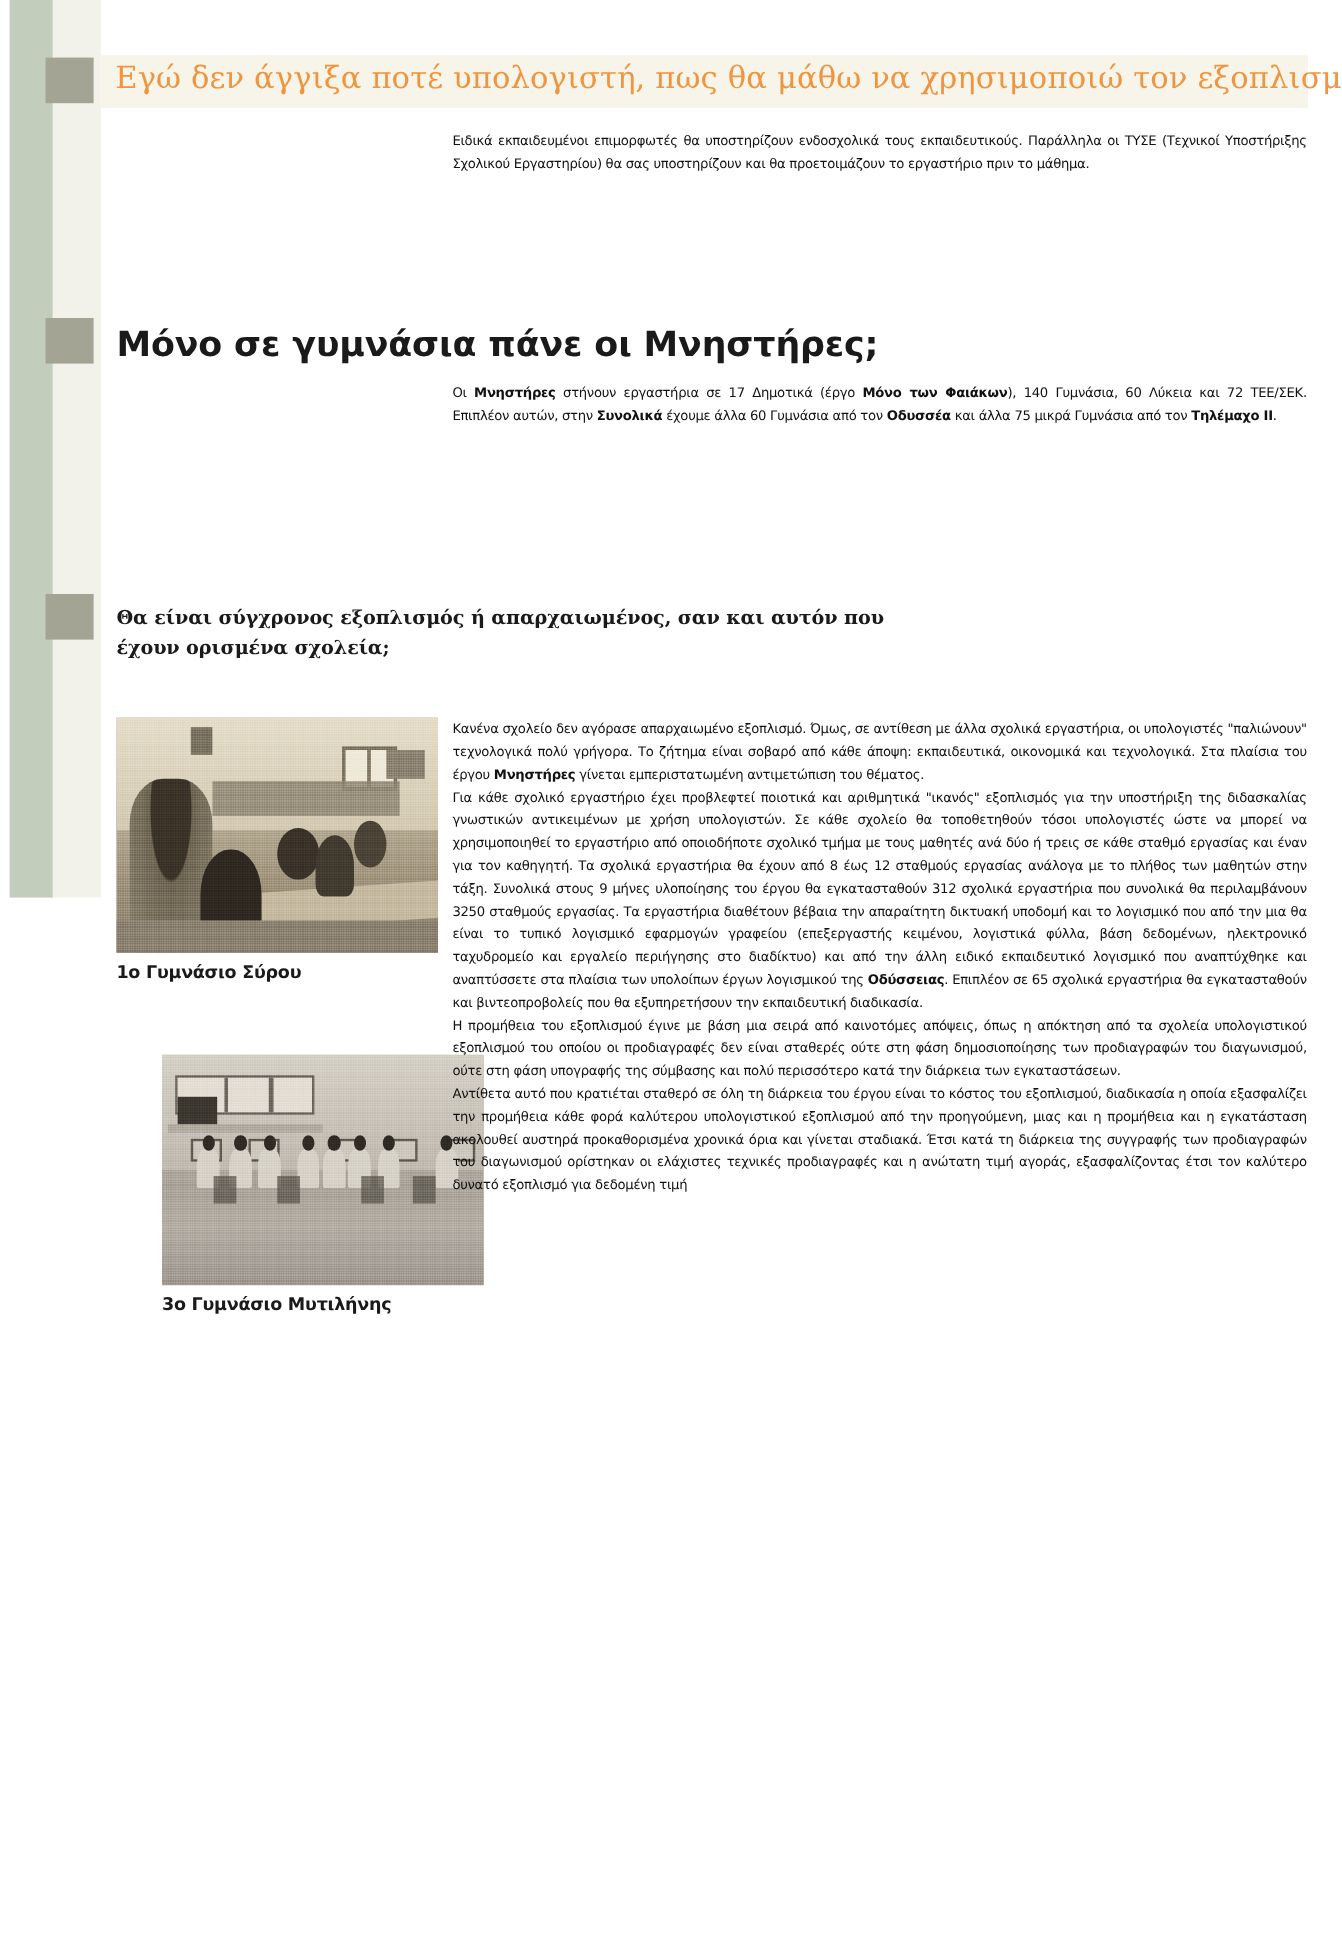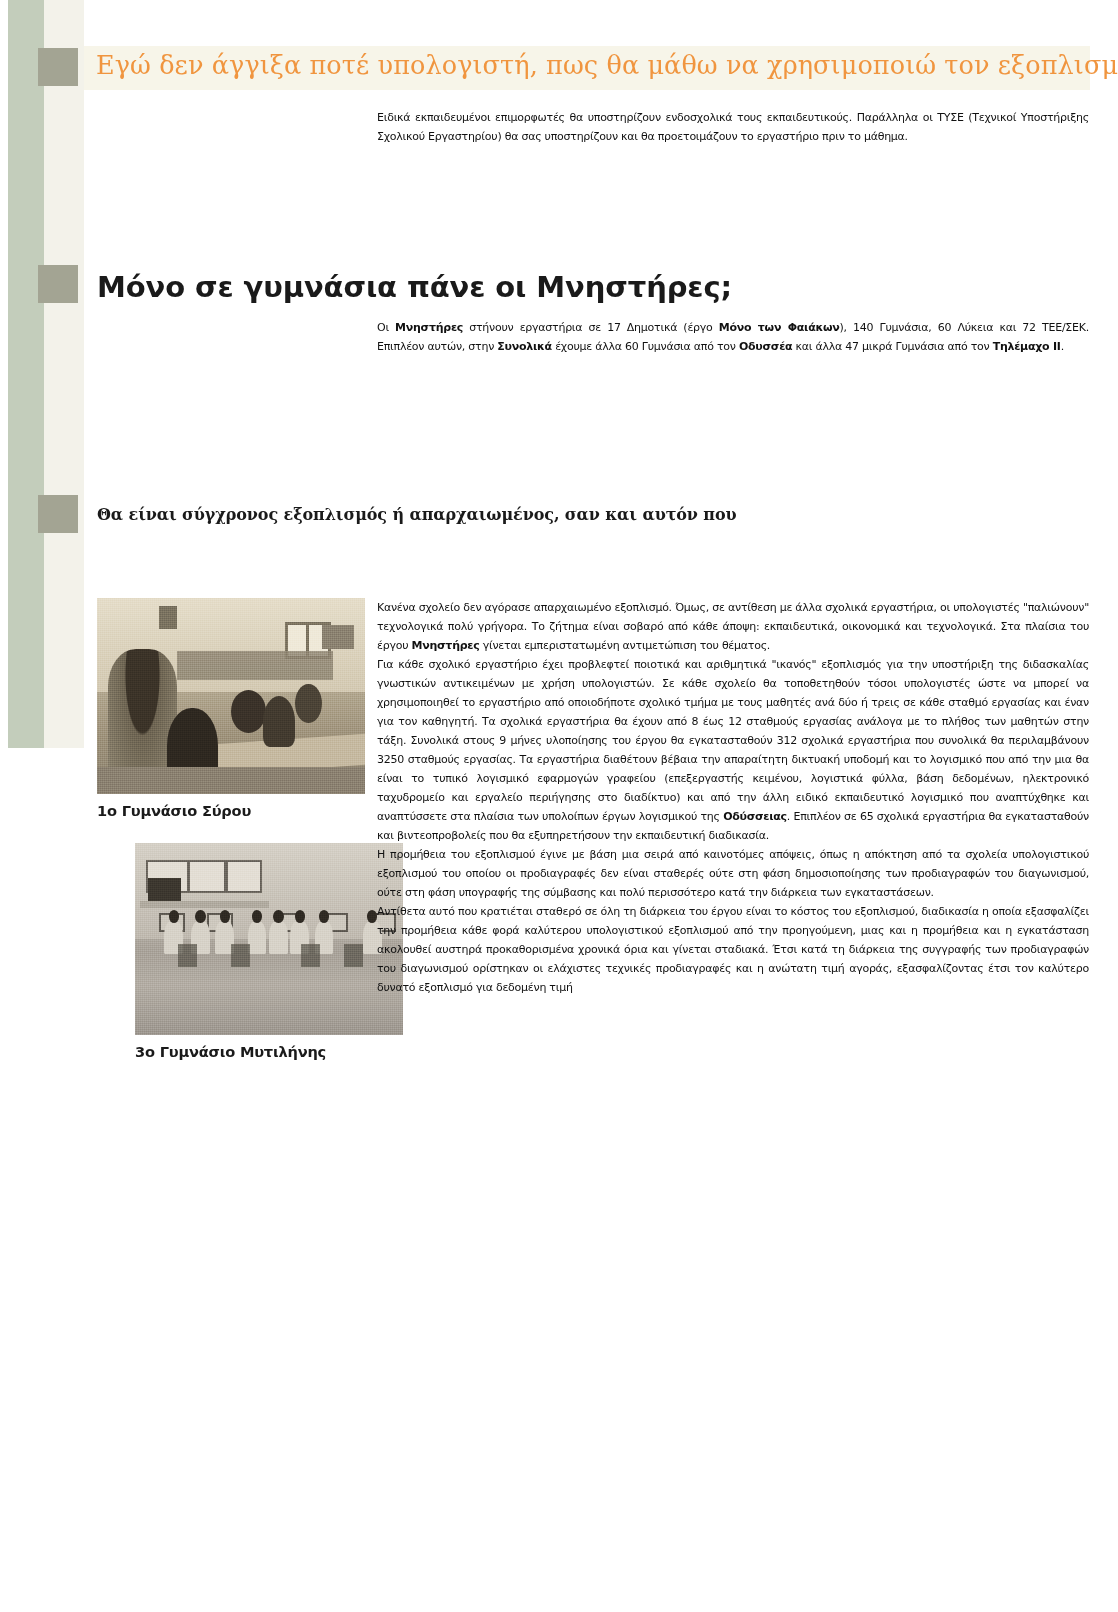--- a/index.html
+++ b/index.html
@@ -119,21 +119,21 @@
   }
   .figure .caption {
     margin-top: 8px;
     font-family: "DejaVu Sans", sans-serif;
     font-size: 14.6px;
     font-weight: bold;
     color: #1a1a1a;
     letter-spacing: -0.2px;
   }
   #figure-syros { top: 598px; }
-  #figure-mytilini { top: 843px; padding-left: 38px; }
+  #figure-mytilini { top: 879px; padding-left: 38px; }
   #figure-mytilini .photo { height: 192px; }
 
   
   .ph1-bg {
     position: absolute; inset: 0;
     background:
       linear-gradient(to bottom, #e8e2d2 0%, #cfc6b0 22%, #b3a890 46%, #9d917a 72%, #8d8370 100%);
   }
   .ph1-wall {
     position: absolute; left: 0; top: 0; width: 100%; height: 48%;
@@ -255,23 +255,23 @@
 <div class="margin-square s2"></div>
 <div class="margin-square s3"></div>
 
 <div class="heading-band"></div>
 <div class="heading-orange">Εγώ δεν άγγιξα ποτέ υπολογιστή, πως θα μάθω να χρησιμοποιώ τον εξοπλισμό;</div>
 
 <div class="body-col" id="intro-paragraph">Ειδικά εκπαιδευμένοι  επιμορφωτές  θα υποστηρίζουν ενδοσχολικά τους εκπαιδευτικούς. Παράλληλα οι ΤΥΣΕ (Τεχνικοί Υποστήριξης Σχολικού Εργαστηρίου) θα σας υποστηρίζουν και θα προετοιμάζουν το εργαστήριο πριν το μάθημα.</div>
 
 <div class="heading-dark h2">Μόνο σε γυμνάσια  πάνε οι Μνηστήρες;</div>
 
-<div class="body-col" id="mnistires-paragraph"><span>Οι </span><b>Μνηστήρες</b><span> στήνουν εργαστήρια σε 17 Δημοτικά (έργο </span><b>Μόνο των Φαιάκων</b><span>), 140 Γυμνάσια, 60 Λύκεια και 72 ΤΕΕ/ΣΕΚ. Επιπλέον αυτών, στην  </span><b>Συνολικά</b><span> έχουμε άλλα 60 Γυμνάσια από τον </span><b>Οδυσσέα</b><span> και άλλα 47 μικρά Γυμνάσια από τον </span><b>Τηλέμαχο II</b><span>.</span></div>
-
-<div class="heading-dark h3"><span>Θα είναι σύγχρονος εξοπλισμός ή απαρχαιωμένος, σαν και αυτόν που</span><br></div>
+<div class="body-col" id="mnistires-paragraph"><span>Οι </span><b>Μνηστήρες</b><span> στήνουν εργαστήρια σε 17 Δημοτικά (έργο </span><b>Μόνο των Φαιάκων</b><span>), 140 Γυμνάσια, 60 Λύκεια και 72 ΤΕΕ/ΣΕΚ. Επιπλέον αυτών, στην  </span><b>Συνολικά</b><span> έχουμε άλλα 60 Γυμνάσια από τον </span><b>Οδυσσέα</b><span> και άλλα 75 μικρά Γυμνάσια από τον </span><b>Τηλέμαχο II</b><span>.</span></div>
+
+<div class="heading-dark h3"><span>Θα είναι σύγχρονος εξοπλισμός ή απαρχαιωμένος, σαν και αυτόν που</span><br><span>έχουν ορισμένα σχολεία;</span></div>
 
 <div class="figure" id="figure-syros">
   <div class="photo">
     <div class="ph1-bg"></div>
     <div class="ph1-wall"></div>
     <div class="ph1-poster"></div>
     <div class="ph1-window"></div>
     <div class="ph1-shelf"></div>
     <div class="ph1-board"></div>
     <div class="ph1-desk"></div>

